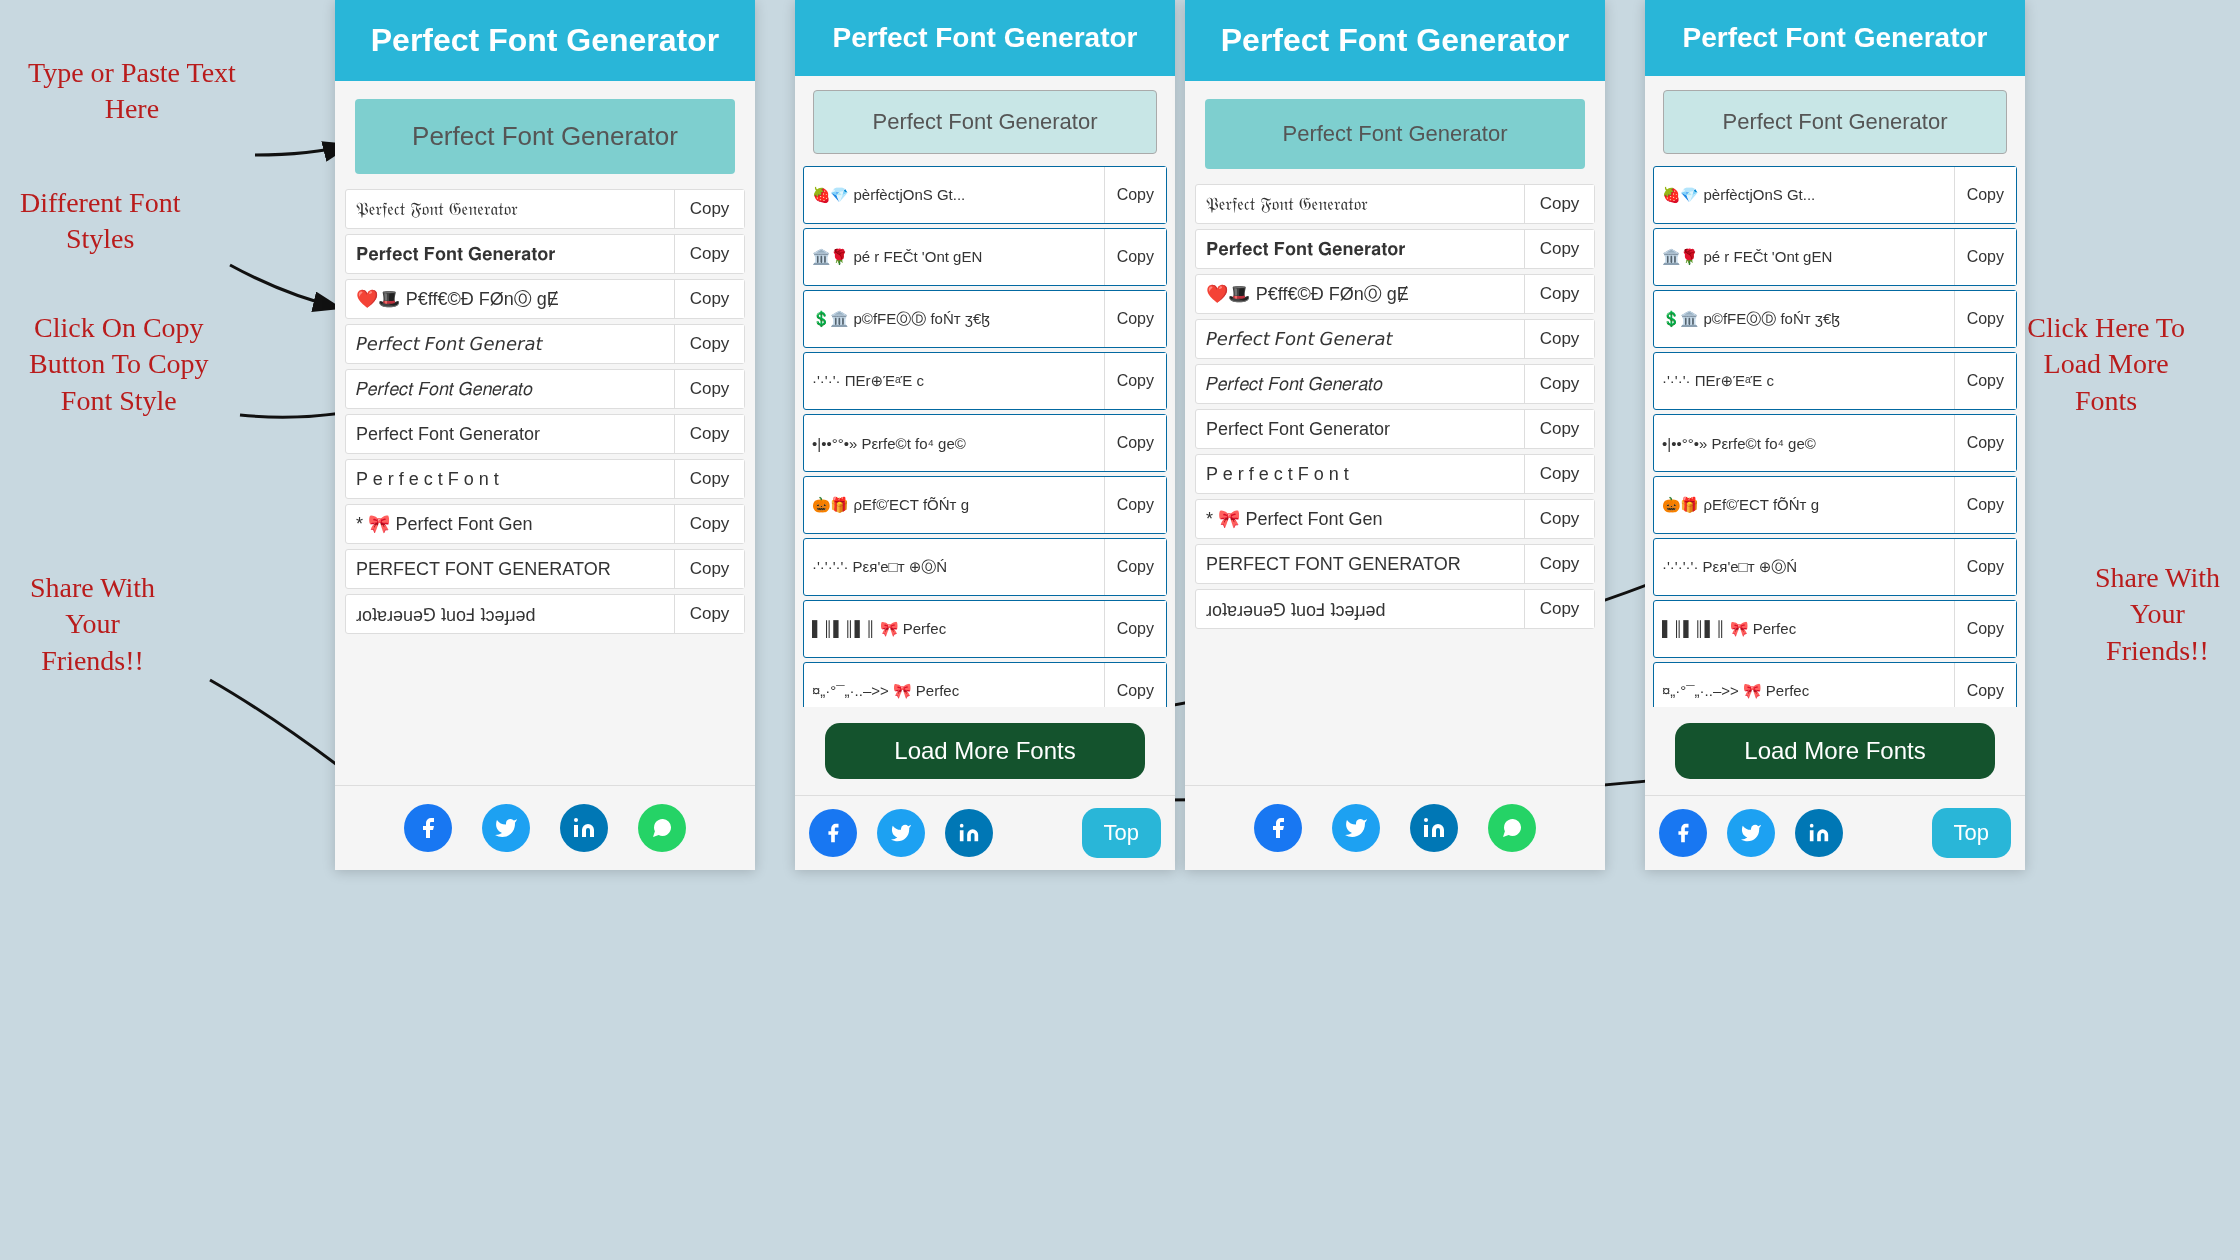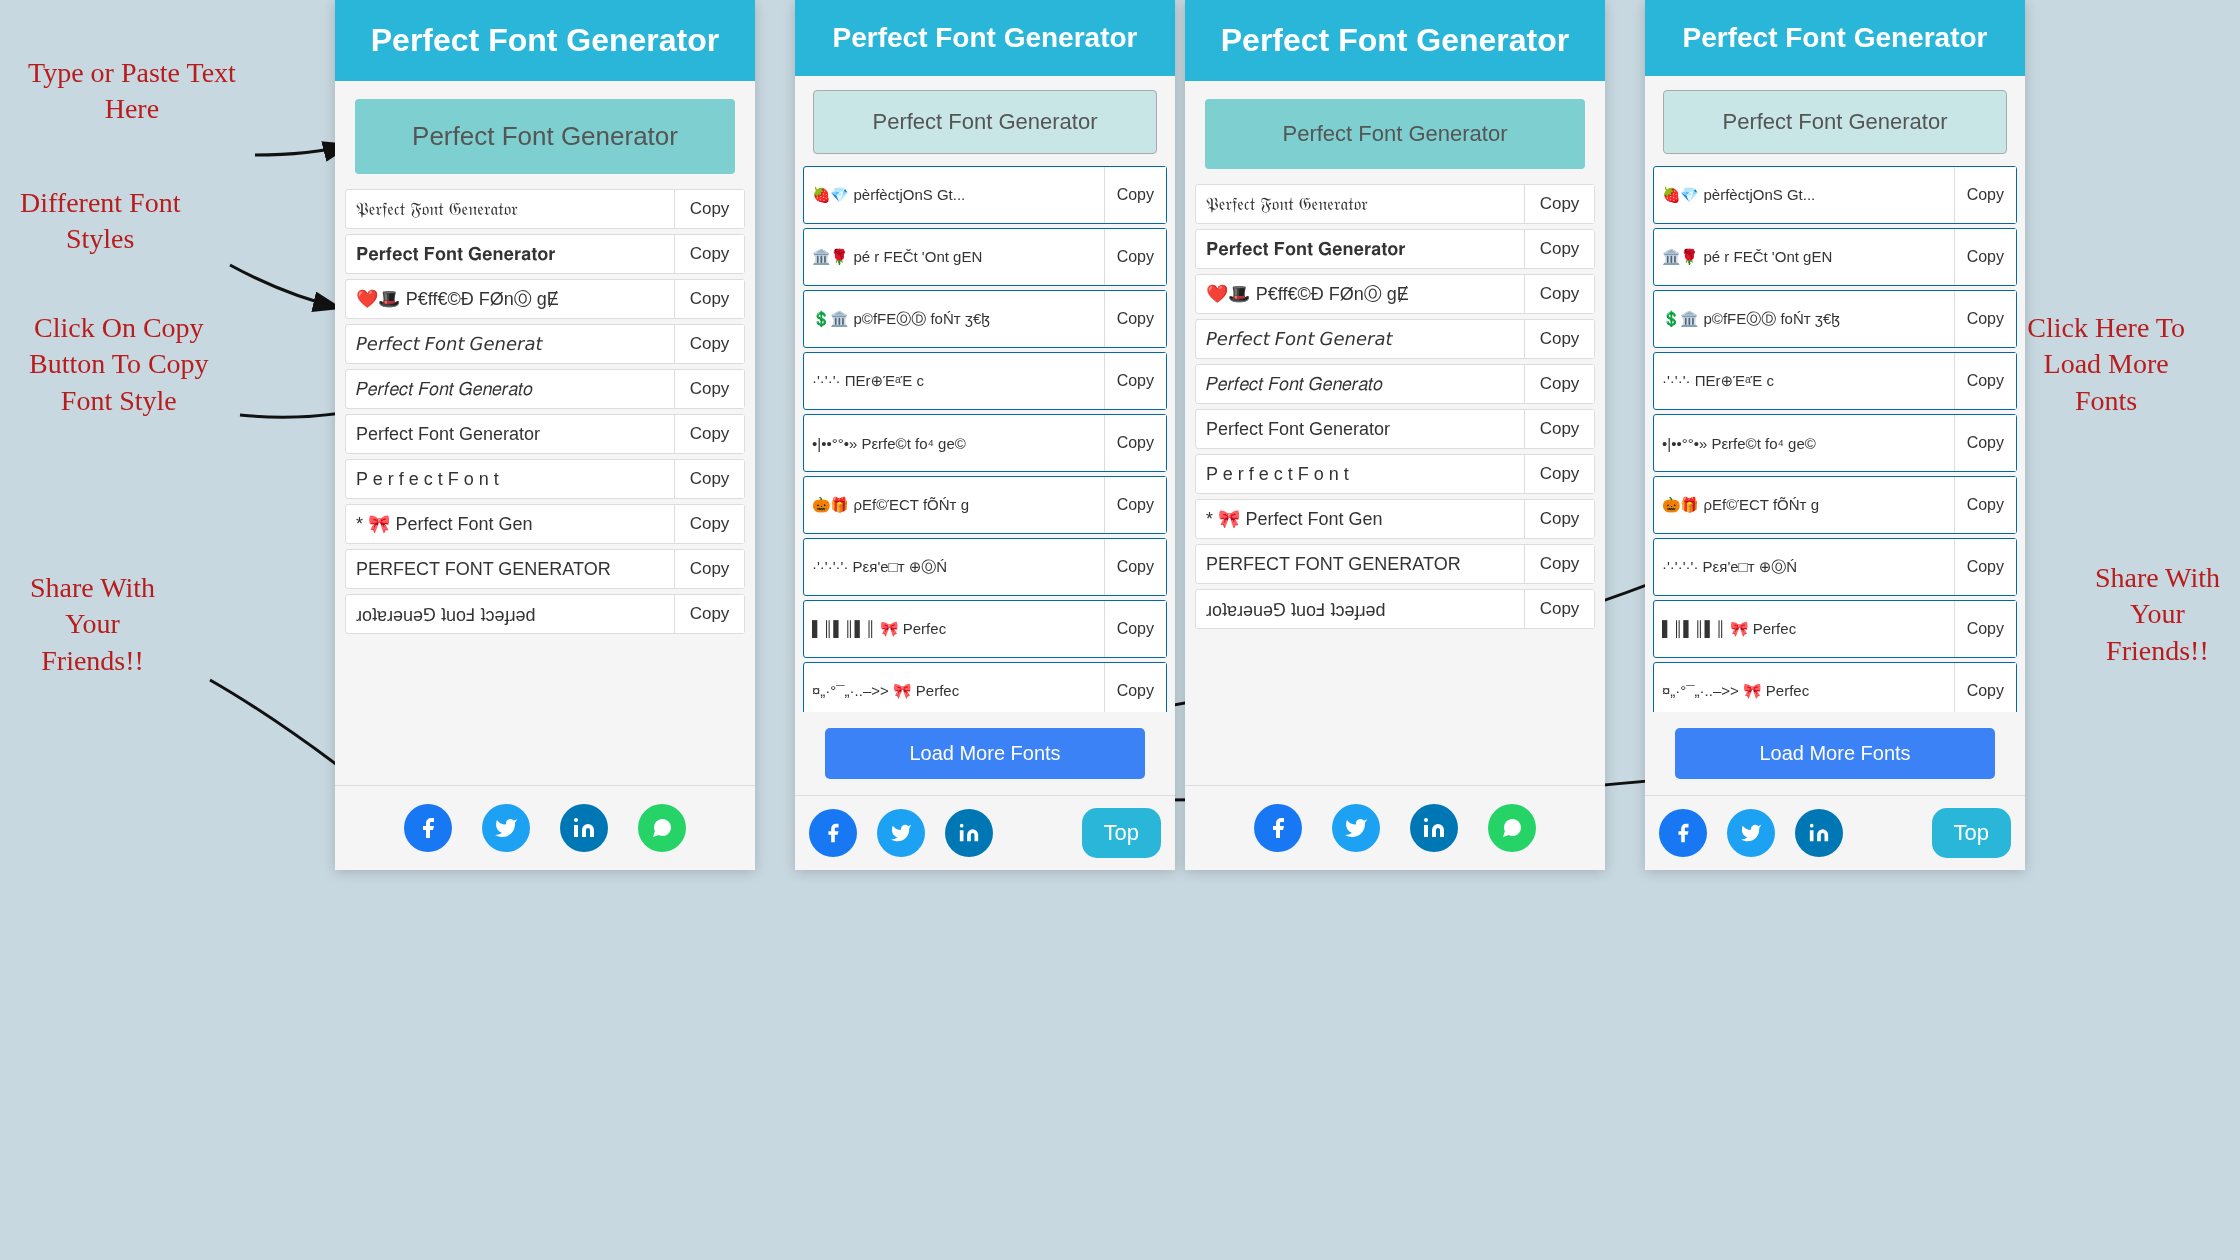--- a/index.html
+++ b/index.html
@@ -120,25 +120,25 @@
       justify-content: center;
       cursor: pointer;
     }
 
     .fb { background: #1877f2; color: white; font-size: 26px; font-weight: bold; }
     .tw { background: #1da1f2; color: white; font-size: 20px; }
     .li { background: #0077b5; color: white; font-size: 18px; font-weight: bold; }
     .wa { background: #25d366; color: white; font-size: 22px; }
 
     .load-more-btn {
-      background: #3b82f6;
+      background: #14532d;
       color: white;
       border: none;
-      border-radius: 5px;
-      font-size: 20px;
+      border-radius: 15px;
+      font-size: 24px;
       padding: 14px 30px;
       cursor: pointer;
       margin: 10px auto;
       display: block;
       width: calc(100% - 40px);
     }
 
     .top-btn {
       background: #29b6d8;
       color: white;

